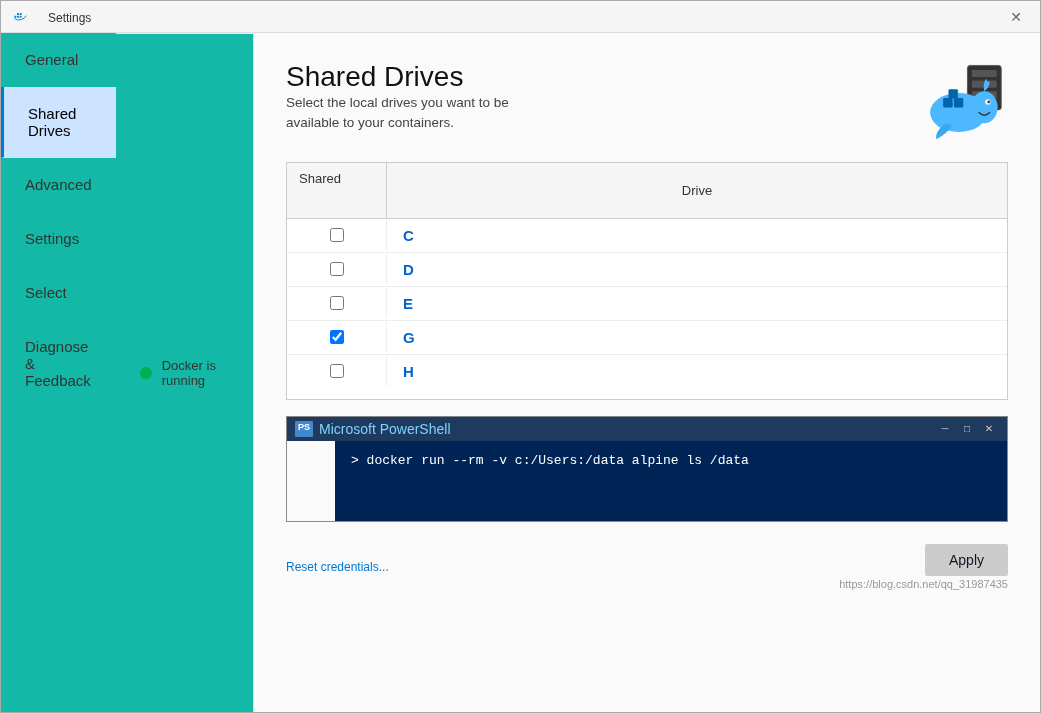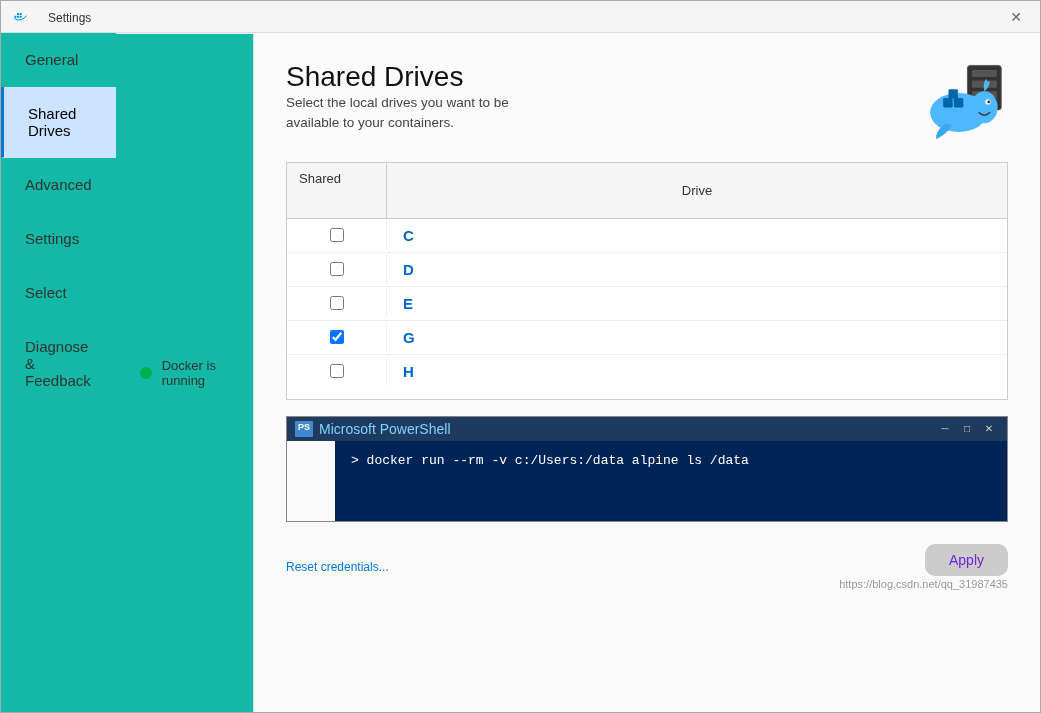--- a/index.html
+++ b/index.html
@@ -251,26 +251,26 @@
       text-decoration: none;
     }
     .bottom-right {
       display: flex;
       flex-direction: column;
       align-items: flex-end;
       gap: 2px;
     }
     .apply-btn {
       background: #cccccc;
-      color: #6d28d9;
+      color: #0f172a;
       border: none;
       padding: 8px 24px;
       font-size: 14px;
       cursor: not-allowed;
-      border-radius: 10px;
+      border-radius: 2px;
     }
     .watermark {
       font-size: 11px;
       color: #999;
     }
   </style>
 </head>
 <body>
 
 <div class="window">

